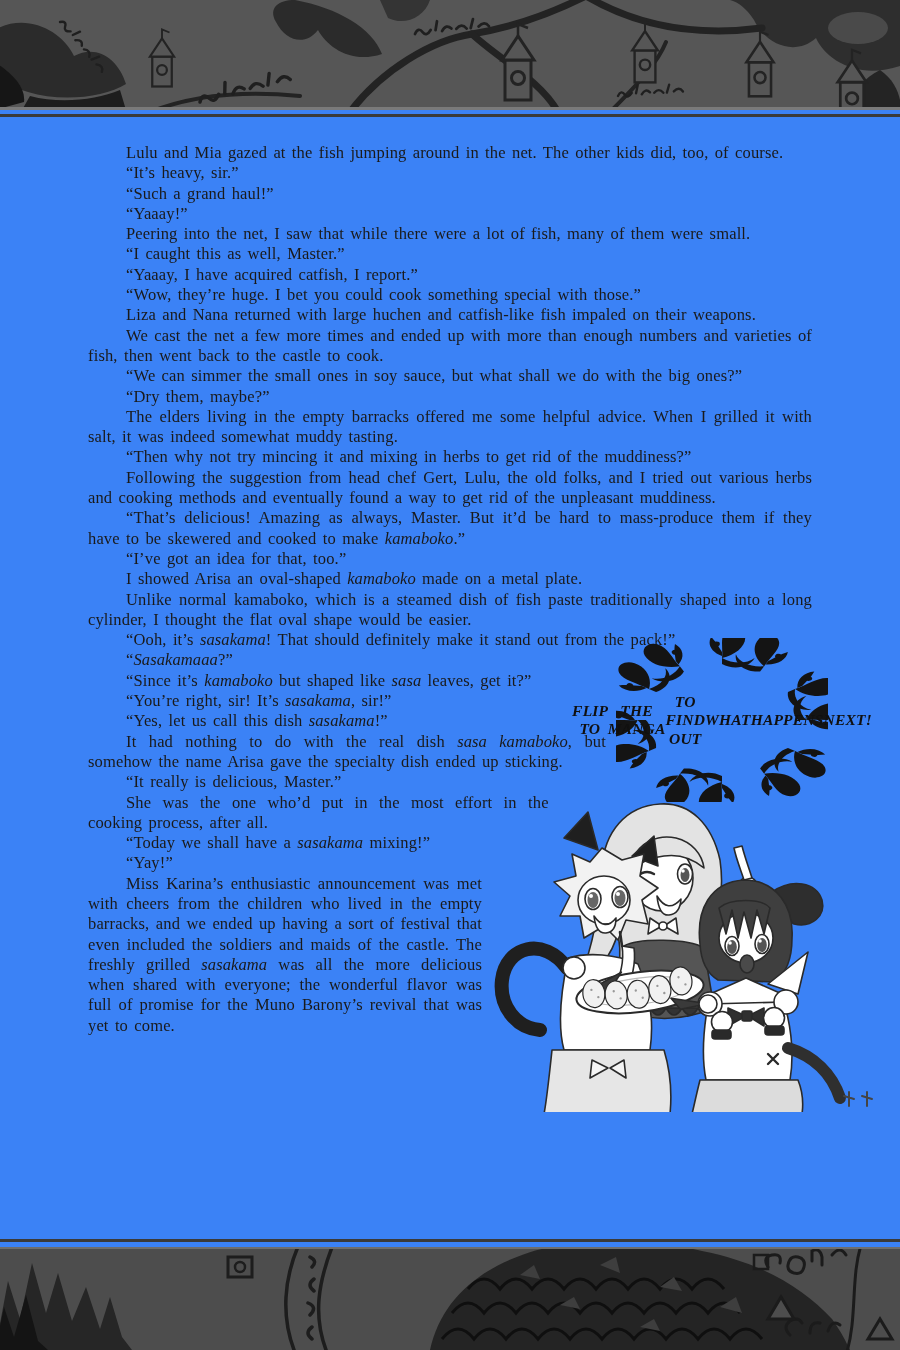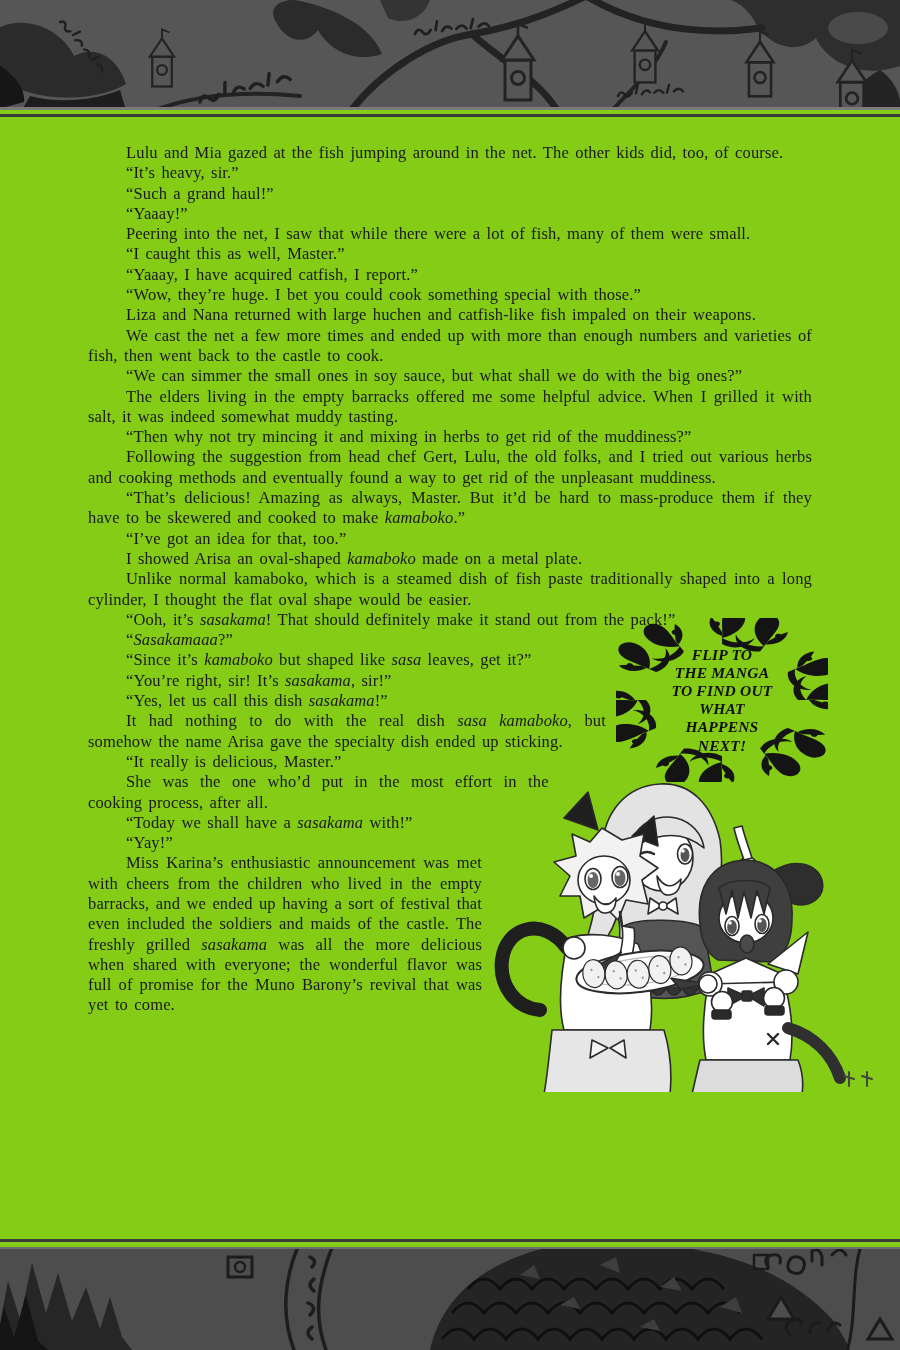--- a/index.html
+++ b/index.html
@@ -1,28 +1,28 @@
 <!DOCTYPE html>
 <html><head>
 <meta charset="utf-8">
 <style>
   html,body{margin:0;padding:0;}
-  .page{position:relative;width:900px;height:1350px;background:#84cc16;overflow:hidden;
+  .page{position:relative;width:900px;height:1350px;background:#3b82f6;overflow:hidden;
         font-family:"Liberation Serif","DejaVu Serif",serif;color:#1a1a1a;}
   .banner{display:block;width:900px;}
   .banner.top{height:110px;}
   .rule{height:3px;background:#3a3a3a;}
   .top-rule{margin-top:4px;}
   .content{padding:26px 88px 0 88px;font-size:16.5px;line-height:20.3px;
            text-align:justify;word-spacing:2px;letter-spacing:0.15px;}
   .content p{margin:0;text-indent:38px;}
   .badge-float{float:right;clear:right;width:200px;height:148px;
                margin:-4px -10px 2px 16px;position:relative;}
   .wreath{position:absolute;left:-6px;top:-8px;width:212px;height:164px;}
-  .badge-text{position:absolute;inset:0;display:flex;flex-direction:column;justify-content:center;
+  .badge-text{position:absolute;inset:0;display:flex;flex-direction:row;justify-content:center;
               align-items:center;text-align:center;font-style:italic;font-weight:bold;
               font-size:15.5px;line-height:18.2px;letter-spacing:0.2px;color:#101010;
               text-indent:0;word-spacing:0;}
   .illu-float{float:right;clear:right;width:340px;height:316px;position:relative;margin-right:-10px;
               shape-outside:polygon(118px 0px,340px 0px,340px 316px,0px 316px,0px 92px,44px 40px);
               shape-margin:10px;}
   .illu{position:absolute;top:0;right:-52px;width:402px;height:316px;}
   .bottom-band{position:absolute;left:0;right:0;bottom:0;}
   .banner.bottom{height:103px;margin-top:5px;}
   i{letter-spacing:0.1px;}
@@ -80,20 +80,21 @@
         <p><span>“It’s heavy, sir.”</span></p>
         <p><span>“Such a grand haul!”</span></p>
         <p><span>“Yaaay!”</span></p>
         <p><span>Peering into the net, I saw that while there were a lot of fish, many of them were small.</span></p>
         <p><span>“I caught this as well, Master.”</span></p>
         <p><span>“Yaaay, I have acquired catfish, I report.”</span></p>
         <p><span>“Wow, they’re huge. I bet you could cook something special with those.”</span></p>
         <p><span>Liza and Nana returned with large huchen and catfish-like fish impaled on their weapons.</span></p>
         <p><span>We cast the net a few more times and ended up with more than enough numbers and varieties of fish, then went back to the castle to cook.</span></p>
         <p><span>“We can simmer the small ones in soy sauce, but what shall we do with the big ones?”</span></p>
+        <p><span>“Dry them, maybe?”</span></p>
         <p><span>The elders living in the empty barracks offered me some helpful advice. When I grilled it with salt, it was indeed somewhat muddy tasting.</span></p>
         <p><span>“Then why not try mincing it and mixing in herbs to get rid of the muddiness?”</span></p>
         <p><span>Following the suggestion from head chef Gert, Lulu, the old folks, and I tried out various herbs and cooking methods and eventually found a way to get rid of the unpleasant muddiness.</span></p>
         <p><span>“That’s delicious! Amazing as always, Master. But it’d be hard to mass-produce them if they have to be skewered and cooked to make </span><i>kamaboko</i><span>.”</span></p>
         <p><span>“I’ve got an idea for that, too.”</span></p>
         <p><span>I showed Arisa an oval-shaped </span><i>kamaboko</i><span> made on a metal plate.</span></p>
         <p><span>Unlike normal kamaboko, which is a steamed dish of fish paste traditionally shaped into a long cylinder, I thought the flat oval shape would be easier.</span></p>
         <p><span>“Ooh, it’s </span><i>sasakama</i><span>! That should definitely make it stand out from the pack!”</span></p>
       </div>
 
@@ -239,21 +240,21 @@
         </g>
         <circle cx="236" cy="208" r="9" fill="#ffffff"></circle>
 
         <path d="M372,300 l10,3 M377,296 l0,14 M390,300 l10,3 M395,296 l0,14" stroke="#444444" stroke-width="2" fill="none"></path>
       </g>
     </svg>
   </div>
 
   <div>
         <p><span>She was the one who’d put in the most effort in the cooking process, after all.</span></p>
-        <p><span>“Today we shall have a </span><i>sasakama</i><span> with!”</span></p>
+        <p><span>“Today we shall have a </span><i>sasakama</i><span> mixing!”</span></p>
         <p><span>“Yay!”</span></p>
         <p><span>Miss Karina’s enthusiastic announcement was met with cheers from the children who lived in the empty barracks, and we ended up having a sort of festival that even included the soldiers and maids of the castle. The freshly grilled </span><i>sasakama</i><span> was all the more delicious when shared with everyone; the wonderful flavor was full of promise for the Muno Barony’s revival that was yet to come.</span></p>
       </div>
 </div>
 
 <div class="bottom-band">
   <div class="rule"></div>
   <svg class="banner bottom" viewBox="0 0 900 103" preserveAspectRatio="none">
     <rect x="0" y="0" width="900" height="103" fill="#4d4d4d"></rect>
     <path d="M-5,103 L8,34 L20,72 L32,16 L46,66 L58,26 L72,74 L86,40 L100,82 L110,50 L122,90 L132,103 Z" fill="#262626"></path>

